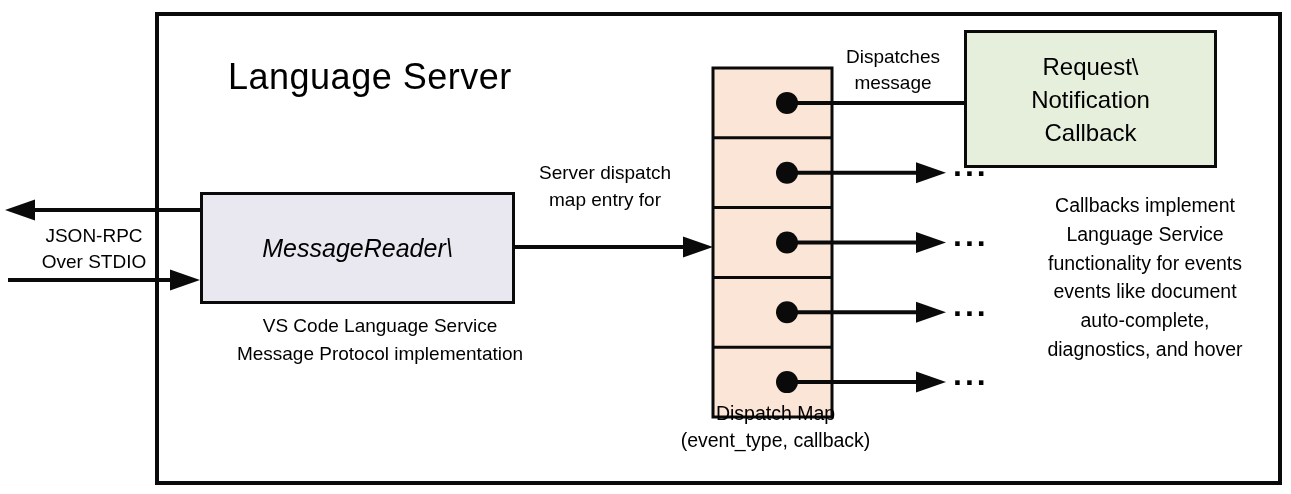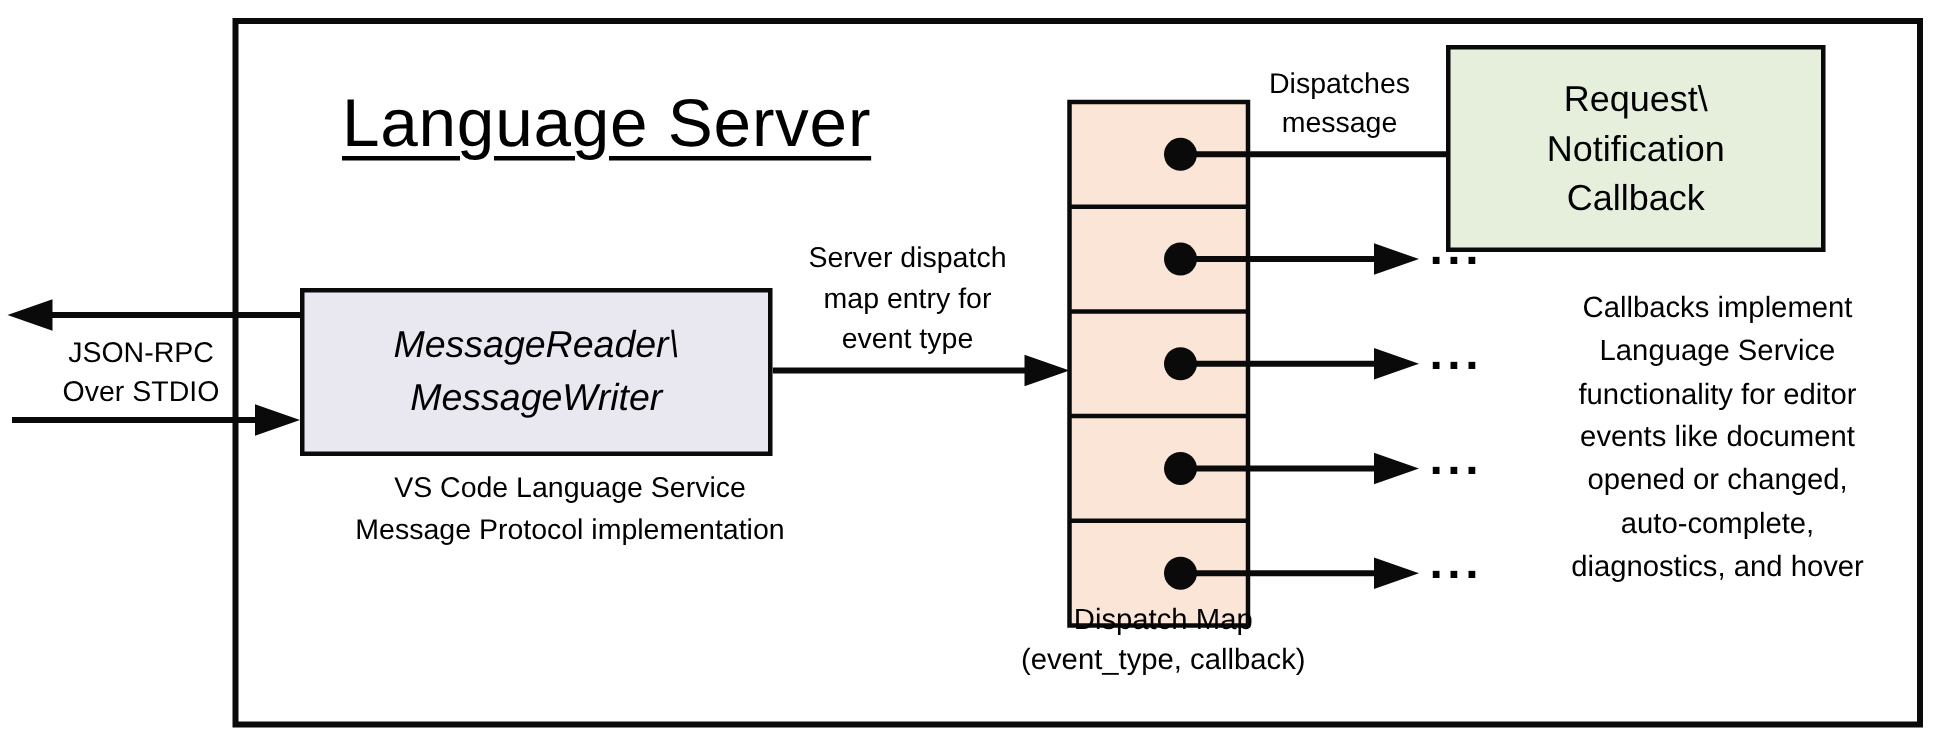--- a/index.html
+++ b/index.html
@@ -13,22 +13,22 @@
   }
   svg.overlay{position:absolute;left:0;top:0;width:1291px;height:494px;z-index:1;}
   .node{
     position:absolute;box-sizing:border-box;border:3px solid #0a0a0a;z-index:2;
     display:flex;flex-direction:column;align-items:center;justify-content:center;
     text-align:center;
   }
   .mr-box{left:200px;top:192px;width:315px;height:112px;font-size:25px;line-height:35px;font-style:italic;}
   .cb-box{left:964px;top:30px;width:253px;height:138px;font-size:24px;line-height:33px;}
   .title{
-    position:absolute;left:228px;top:56px;font-size:45px;letter-spacing:0.5px;
-    text-decoration:underline;text-decoration-thickness:3px;text-underline-offset:7px;
+    position:absolute;left:228px;top:56px;font-size:36px;letter-spacing:0.5px;
+    text-decoration-thickness:3px;text-underline-offset:7px;
     z-index:2;white-space:nowrap;
   }
   .caption{position:absolute;text-align:center;z-index:2;}
   .mr-caption{left:198px;top:312px;width:364px;font-size:19px;line-height:28px;}
   .cb-caption{left:1002px;top:191px;width:286px;font-size:19.5px;line-height:28.8px;}
   .dm-caption{left:658px;top:400px;width:235px;font-size:19.5px;line-height:27px;}
   .annot{position:absolute;text-align:center;font-size:19px;z-index:2;}
   .jsonrpc{left:18px;top:223px;width:152px;line-height:26px;}
   .lookup{left:515px;top:159px;width:180px;line-height:27px;}
   .dispatches{left:828px;top:44px;width:130px;line-height:26px;}
@@ -83,58 +83,55 @@
         <polygon points="946,312.29999999999995 916,301.79999999999995 916,322.79999999999995" fill="#0a0a0a"></polygon>
         <circle cx="787" cy="312.29999999999995" r="11" fill="#0a0a0a"></circle>
         <line x1="787" y1="382.09999999999997" x2="919" y2="382.09999999999997" stroke="#0a0a0a" stroke-width="4"></line>
         <polygon points="946,382.09999999999997 916,371.59999999999997 916,392.59999999999997" fill="#0a0a0a"></polygon>
         <circle cx="787" cy="382.09999999999997" r="11" fill="#0a0a0a"></circle>
       </g>
   </svg>
 
   <div class="node mr-box" style="background: rgb(233, 231, 239);">
     <div>MessageReader\</div>
-    <div>MessageWriter</div>
   </div>
 
   <div class="caption mr-caption">
     <div>VS Code Language Service</div>
     <div>Message Protocol implementation</div>
   </div>
 
   <div class="node cb-box" style="background: rgb(229, 239, 220);">
     <div>Request\</div>
     <div>Notification</div>
     <div>Callback</div>
   </div>
 
   <div class="caption cb-caption">
     <div>Callbacks implement</div>
     <div>Language Service</div>
-    <div>functionality for editor</div>
+    <div>functionality for events</div>
     <div>events like document</div>
-    <div>opened or changed,</div>
     <div>auto-complete,</div>
     <div>diagnostics, and hover</div>
   </div>
 
   <div class="caption dm-caption">
     <div>Dispatch Map</div>
     <div>(event_type, callback)</div>
   </div>
 
   <div class="annot jsonrpc">
     <div>JSON-RPC</div>
     <div>Over STDIO</div>
   </div>
 
   <div class="annot lookup">
     <div>Server dispatch</div>
     <div>map entry for</div>
-    <div>event type</div>
   </div>
 
   <div class="annot dispatches">
     <div>Dispatches</div>
     <div>message</div>
   </div>
 
   <div class="ellipsis el-1">...</div>
   <div class="ellipsis el-2">...</div>
   <div class="ellipsis el-3">...</div>

